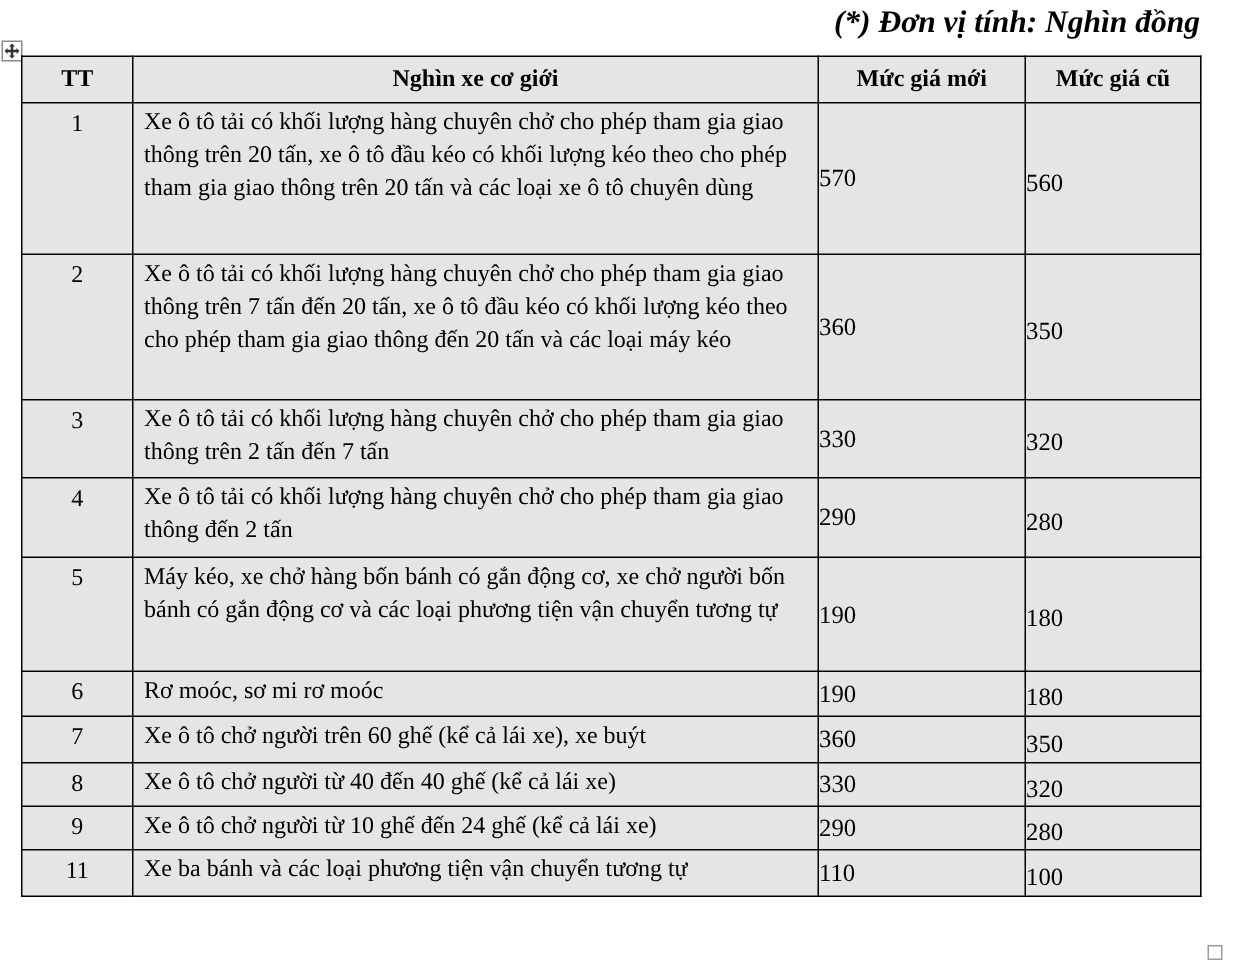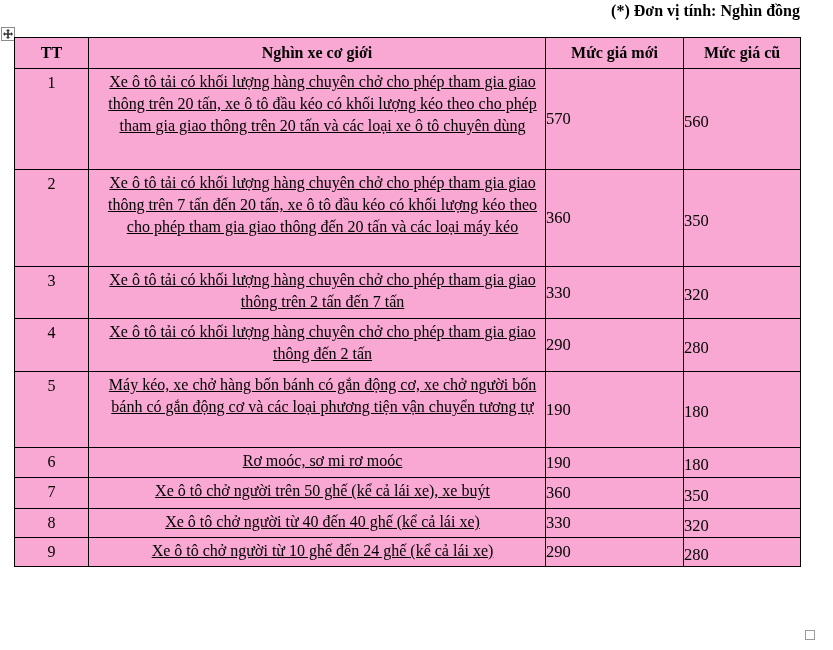--- a/index.html
+++ b/index.html
@@ -8,22 +8,23 @@
     background: #ffffff;
     font-family: "Liberation Serif", "DejaVu Serif", serif;
     color: #000000;
     overflow: hidden;
     position: relative;
   }
   .unit-note {
     position: absolute;
     top: 2px;
     right: 33px;
-    font-size: 16px;
+    font-size: 21px;
     font-weight: bold;
+    font-style: italic;
     white-space: nowrap;
   }
   .move-handle {
     position: absolute;
     left: 1px; top: 27px;
     width: 14px; height: 14px;
     border: 1px solid #8c8c8c;
     background: #fbfbfb;
     display: flex;
     align-items: center;
@@ -41,38 +42,37 @@
     position: absolute;
     left: 14px; top: 37px;
     width: 786px;
     border-collapse: collapse;
     table-layout: fixed;
   }
   .price-table td, .price-table th {
     border: 1.5px solid #000000;
     font-size: 16px;
     line-height: 22px;
-    background: #f9a8d4;
+    background: #e5e5e5;
   }
   .price-table th {
     font-weight: bold;
     text-align: center;
     vertical-align: middle;
     padding: 3px 2px;
   }
   td.tt {
     text-align: center;
     vertical-align: top;
     padding-top: 3px;
   }
   td.desc {
-    text-align: center;
+    text-align: left;
     vertical-align: top;
-    padding: 2px 6px 2px 17px;
-    text-decoration: underline;
+    padding: 2px 6px 2px 7px;
   }
   td.price {
     vertical-align: middle;
     font-size: 16.5px;
   }
   td.price.old {
     padding-top: 5px;
   }
 </style>
 </head>
@@ -133,32 +133,38 @@
     <td class="price old">180</td>
   </tr>
   <tr style="height:30px">
     <td class="tt">6</td>
     <td class="desc">Rơ moóc, sơ mi rơ moóc</td>
     <td class="price">190</td>
     <td class="price old">180</td>
   </tr>
   <tr style="height:31px">
     <td class="tt">7</td>
-    <td class="desc">Xe ô tô chở người trên 50 ghế (kể cả lái xe), xe buýt</td>
+    <td class="desc">Xe ô tô chở người trên 60 ghế (kể cả lái xe), xe buýt</td>
     <td class="price">360</td>
     <td class="price old">350</td>
   </tr>
   <tr style="height:29px">
     <td class="tt">8</td>
     <td class="desc">Xe ô tô chở người từ 40 đến 40 ghế (kể cả lái xe)</td>
     <td class="price">330</td>
     <td class="price old">320</td>
   </tr>
   <tr style="height:29px">
     <td class="tt">9</td>
     <td class="desc">Xe ô tô chở người từ 10 ghế đến 24 ghế (kể cả lái xe)</td>
     <td class="price">290</td>
     <td class="price old">280</td>
   </tr>
+  <tr style="height:31px">
+    <td class="tt">11</td>
+    <td class="desc">Xe ba bánh và các loại phương tiện vận chuyển tương tự</td>
+    <td class="price">110</td>
+    <td class="price old">100</td>
+  </tr>
 </tbody>
   </table>
 
 <div class="resize-handle"></div>
 
 </body></html>

